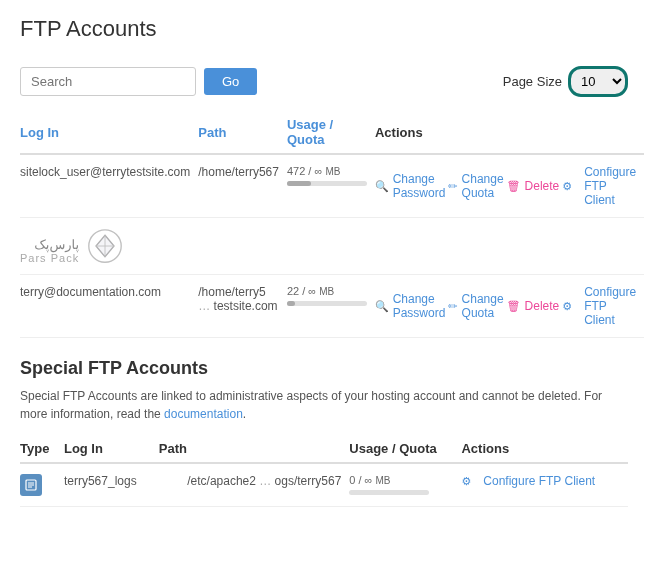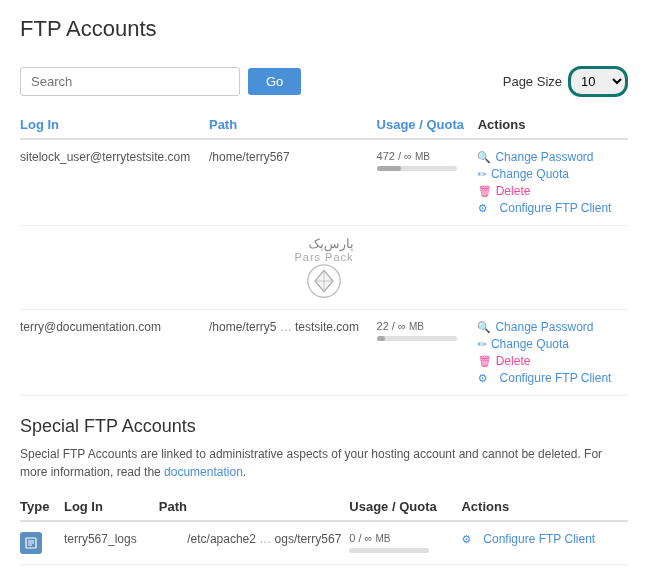--- a/index.html
+++ b/index.html
@@ -13,36 +13,36 @@
       padding: 16px 20px;
     }
     h1 {
       font-size: 22px;
       font-weight: 400;
       color: #333;
       margin-bottom: 24px;
     }
     h2 {
       font-size: 18px;
-      font-weight: 400;
+      font-weight: 700;
       color: #333;
       margin-bottom: 8px;
     }
     .search-bar {
       display: flex;
       align-items: center;
       gap: 8px;
       margin-bottom: 14px;
     }
     .search-input {
       border: 1px solid #ccc;
       border-radius: 3px;
       padding: 6px 10px;
       font-size: 13px;
-      width: 220px;
+      width: 176px;
       color: #aaa;
       outline: none;
     }
     .go-btn {
       background: #4a90d9;
       color: #fff;
       border: none;
       border-radius: 3px;
       padding: 6px 18px;
       font-size: 13px;
@@ -100,21 +100,21 @@
       width: 80px;
       margin-top: 4px;
     }
     .progress-bar-fill {
       background: #aaa;
       height: 5px;
       border-radius: 3px;
     }
     .actions-cell {
       display: flex;
-      flex-direction: column;
+      flex-direction: row;
       gap: 3px;
     }
     .action-link {
       color: #4a90d9;
       text-decoration: none;
       font-size: 12px;
       display: flex;
       align-items: center;
       gap: 4px;
       cursor: pointer;
@@ -123,23 +123,23 @@
     .action-link.config-link { color: #4a90d9; gap: 12px; }
     .icon-pw::before { content: "🔍"; font-size: 11px; }
     .icon-quota::before { content: "✏"; font-size: 11px; }
     .icon-delete::before { content: "🗑"; font-size: 11px; }
     .icon-config::before { content: "⚙"; font-size: 11px; }
     .logo-row td {
       padding: 6px 0;
     }
     .logo-area {
       display: flex;
-      align-items: center;
+      align-items: flex-end;
+      gap: 8px;
       padding: 4px 0;
-      flex-direction: column;
     }
     .pars-text {
       font-size: 14px;
       color: #666;
       font-family: Arial;
     }
     .diamond-logo {
       width: 36px;
       height: 36px;
     }

